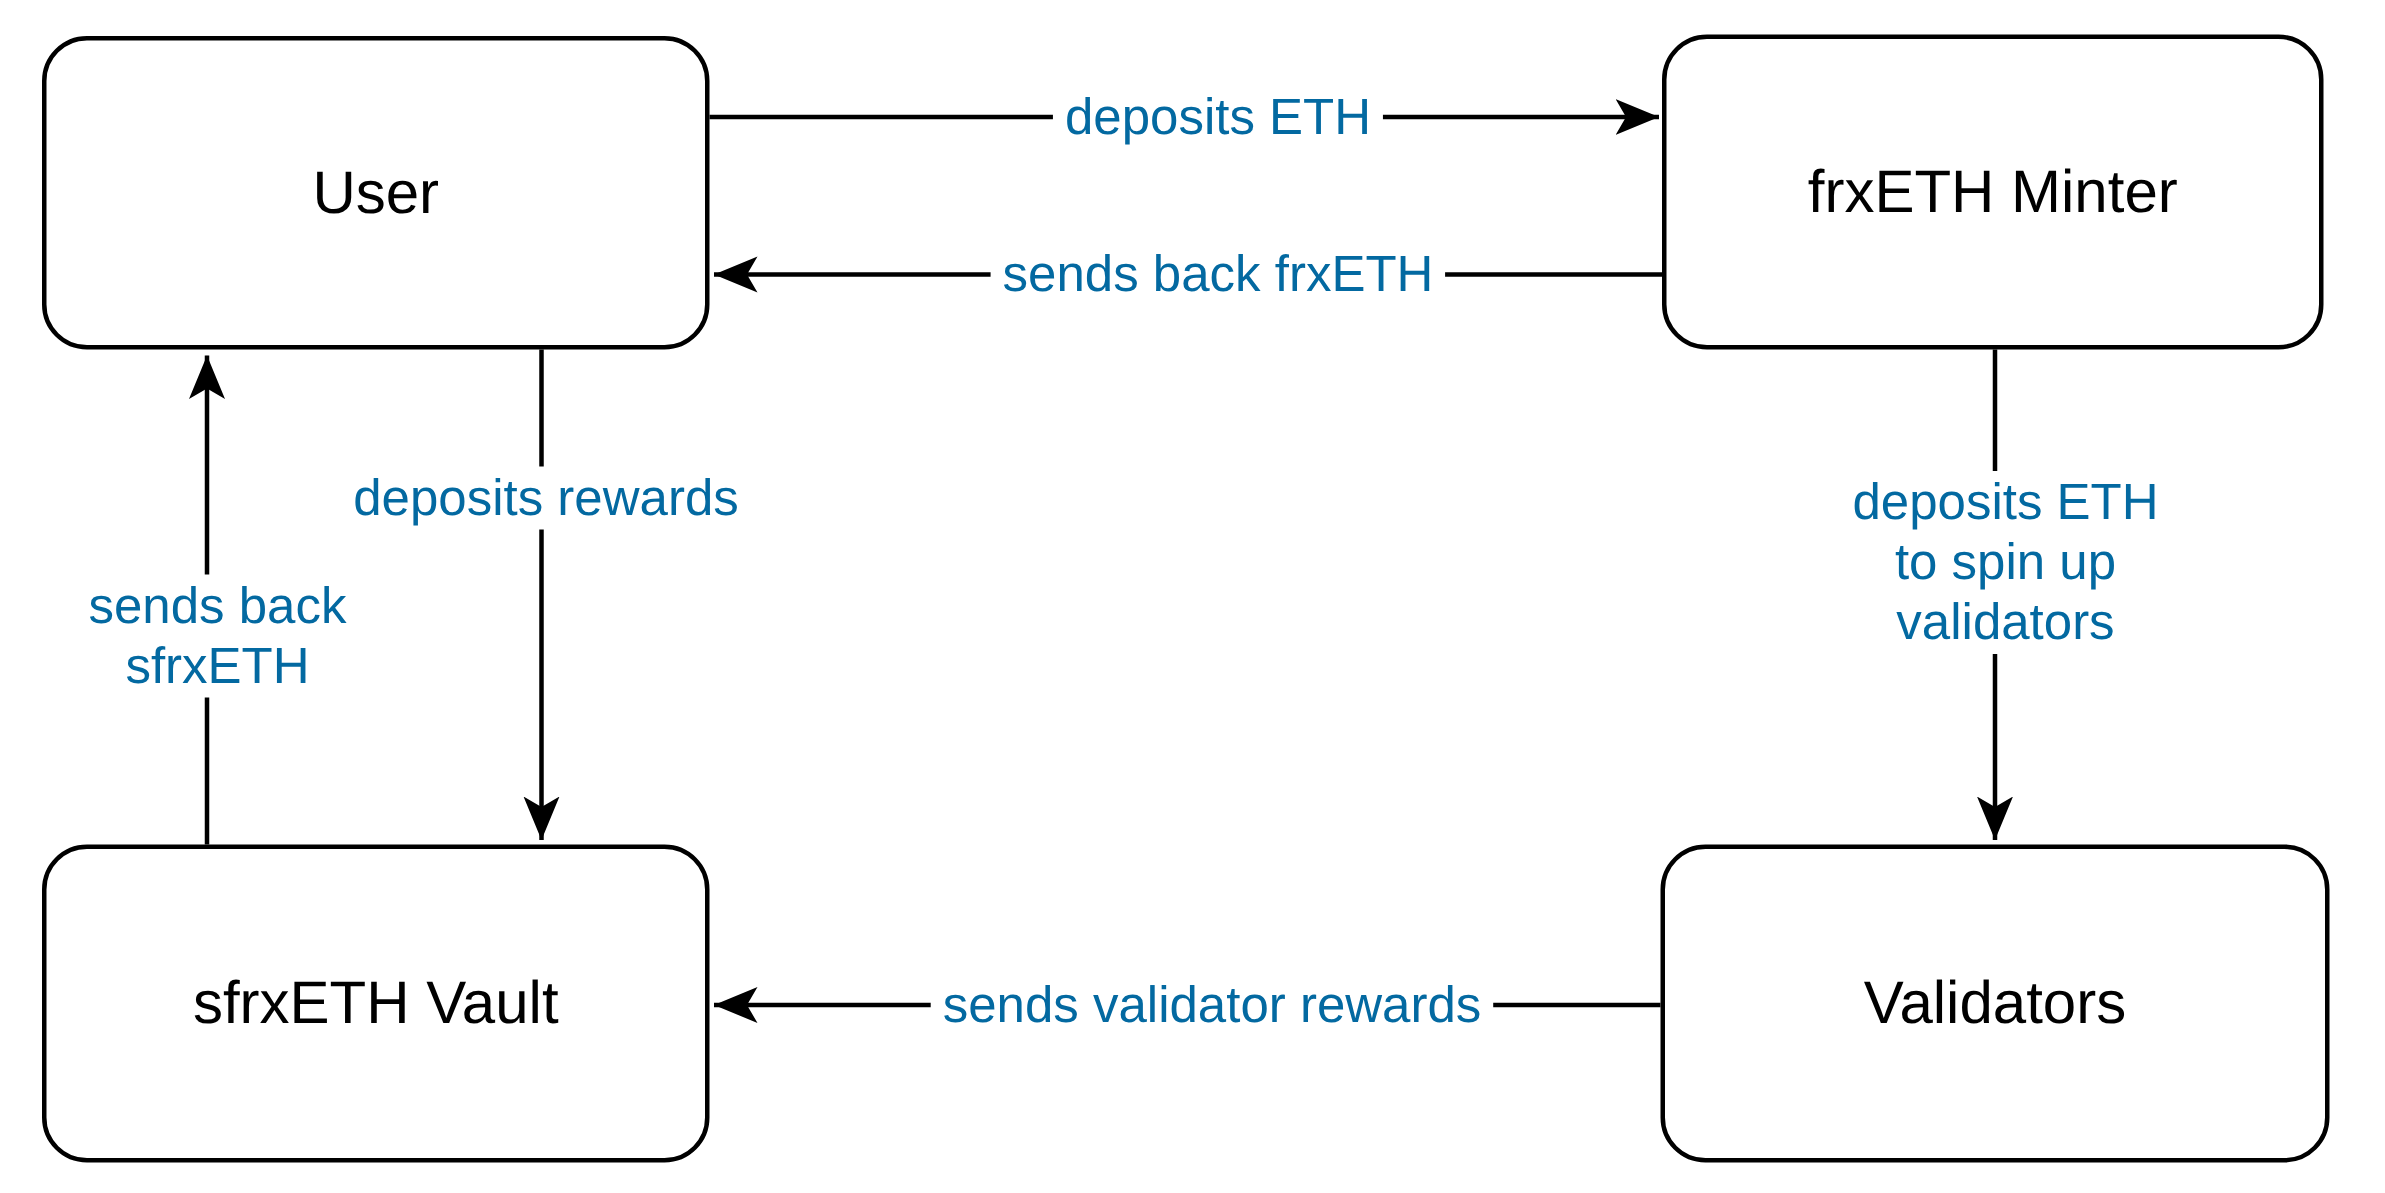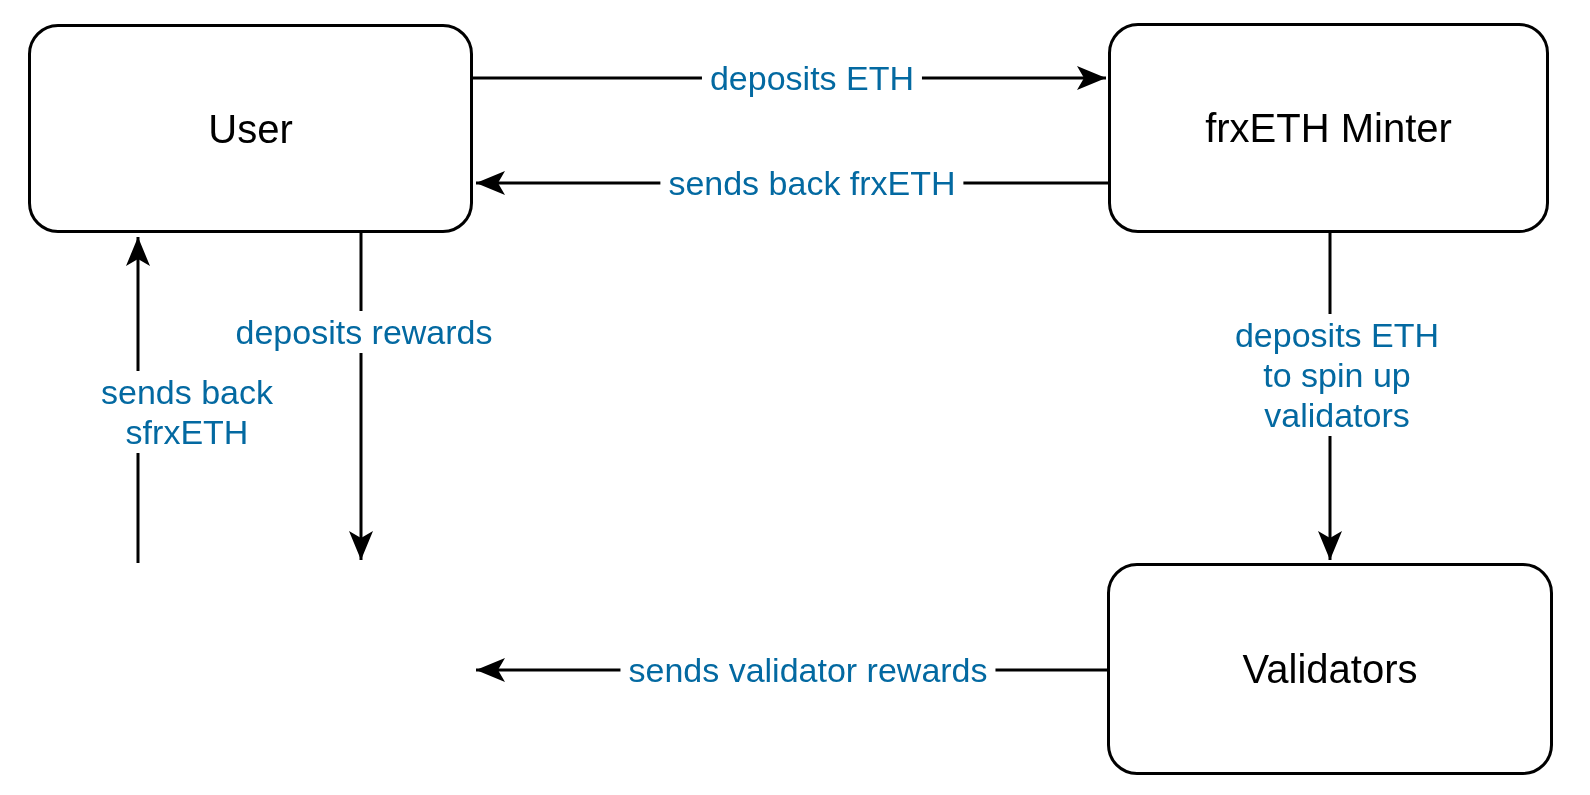--- a/index.html
+++ b/index.html
@@ -51,21 +51,21 @@
     font-size: 34px;
     line-height: 40px;
     text-align: center;
     white-space: pre-line;
     padding: 1px 8px;
     color: #0369a1;
   }
   .lbl-deposits-eth        { left: 812px;  top: 78px;  }
   .lbl-sends-back-frxeth   { left: 812px;  top: 183px; }
   .lbl-deposits-frxeth     { left: 364px;  top: 332px; }
-  .lbl-sends-back-sfrxeth  { left: 145px;  top: 412px; margin-left: 42px; }
+  .lbl-sends-back-sfrxeth  { left: 145px;  top: 424px; }
   .lbl-deposits-eth-spin   { left: 1337px; top: 375px; }
   .lbl-validator-rewards   { left: 808px;  top: 670px; }
 </style>
 </head>
 <body>
 
 <div class="canvas">
 
   <svg class="edges-layer" width="1590" height="795" viewBox="0 0 1590 795" xmlns="http://www.w3.org/2000/svg">
     <defs>
@@ -82,20 +82,23 @@
   </svg>
 
   <div class="node node-user">
     <span class="node-label">User</span>
   </div>
 
   <div class="node node-minter">
     <span class="node-label">frxETH Minter</span>
   </div>
 
+  <div class="node node-vault">
+    <span class="node-label">sfrxETH Vault</span>
+  </div>
 
   <div class="node node-validators">
     <span class="node-label">Validators</span>
   </div>
 
   <div class="edge-label lbl-deposits-eth">deposits ETH</div>
 
   <div class="edge-label lbl-sends-back-frxeth">sends back frxETH</div>
 
   <div class="edge-label lbl-deposits-frxeth">deposits rewards</div>

